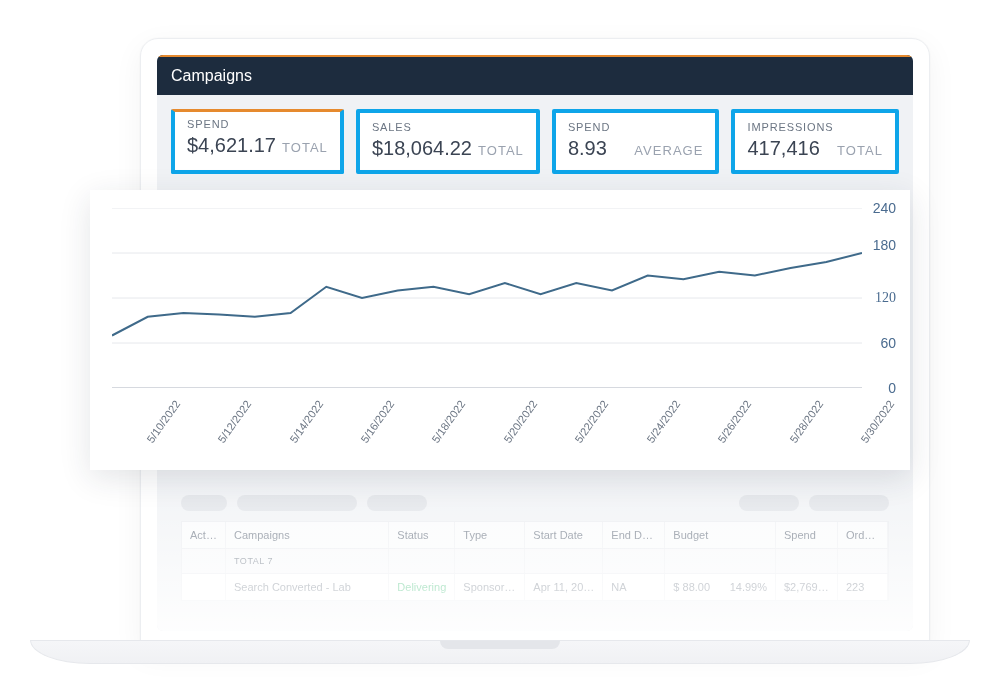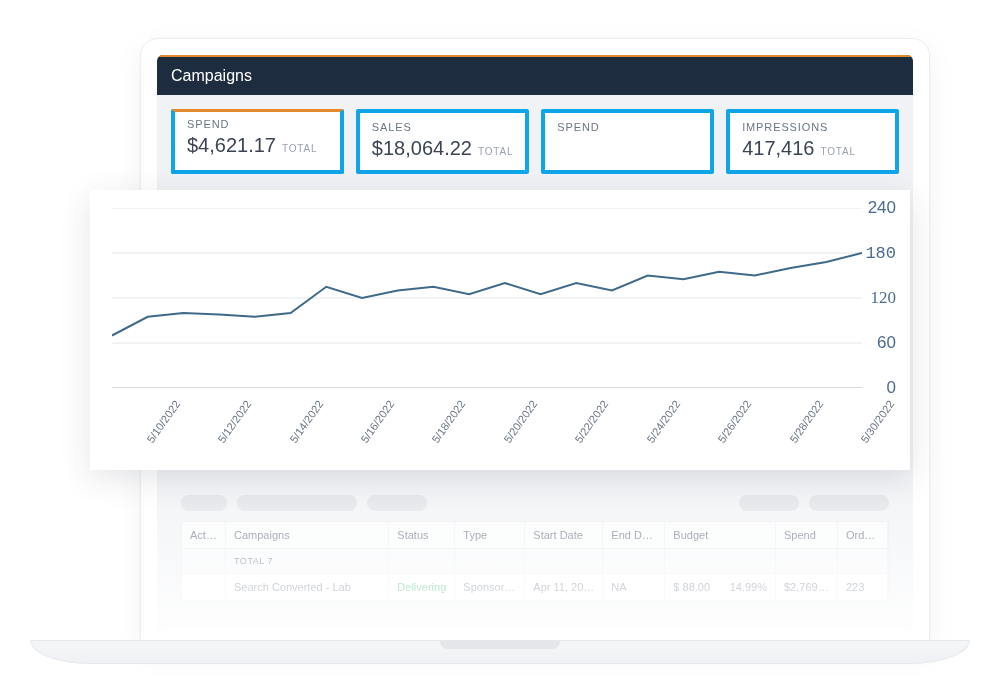--- a/index.html
+++ b/index.html
@@ -73,28 +73,28 @@
     border:4px solid #0ea5e9;
     border-radius:2px;
     padding:8px 12px 10px;
   }
   .metric.active{ border-top:3px solid #e68a2e; padding-top:6px; }
   .metric .label{
     font-size:11px;
     letter-spacing:0.08em;
     color:#6b7583;
   }
-  .metric .row{ display:flex; align-items:baseline; gap:6px; margin-top:4px; }
+  .metric .row{ display:flex; align-items:baseline; gap:6px; margin-top:4px;justify-content:space-between; }
   .metric .value{
     font-size:20px;
     color:#3b4453;
     font-weight:300;
   }
   .metric .sub{
-    font-size:10px;
+    font-size:13px;
     letter-spacing:0.08em;
     color:#9aa2af;
   }
 
   
   .chart-card{
     position:absolute;
     left:90px;
     top:190px;
     width:820px;
@@ -108,21 +108,21 @@
     width:100%;
     height:180px;
   }
   .chart-svg{ width:100%; height:100%; display:block; }
   .grid-line{ stroke:#e6e8ec; stroke-width:1; }
   .axis-line{ stroke:#b9bfc9; stroke-width:1; }
   .series-line{ stroke:#3f6a8a; stroke-width:2; fill:none; }
   .y-tick{
     position:absolute;
     right:-34px;
-    font-size:17px;
+    font-size:14px;
     color:#4a6b8f;
     transform:translateY(-50%);
   }
   .x-labels{
     position:relative;
     height:40px;
     margin-top:6px;
   }
   .x-tick{
     position:absolute;
@@ -211,20 +211,24 @@
       </div>
       <div class="metric">
         <div class="label">SALES</div>
         <div class="row">
           <div class="value">$18,064.22</div>
           <div class="sub">TOTAL</div>
         </div>
       </div>
       <div class="metric">
         <div class="label">SPEND</div>
+        <div class="row">
+          <div class="value">8.93</div>
+          <div class="sub">AVERAGE</div>
+        </div>
       </div>
       <div class="metric">
         <div class="label">IMPRESSIONS</div>
         <div class="row">
           <div class="value">417,416</div>
           <div class="sub">TOTAL</div>
         </div>
       </div>
     </div>
 
@@ -290,21 +294,21 @@
         <line class="grid-line" x1="0" y1="45" x2="750" y2="45"></line>
         <line class="grid-line" x1="0" y1="0" x2="750" y2="0"></line>
         <line class="axis-line" x1="0" y1="180" x2="750" y2="180"></line>
         <path class="series-line" d="M0,127.5L35.714285714285715,108.75L71.42857142857143,105L107.14285714285714,106.5L142.85714285714286,108.75L178.57142857142856,105L214.28571428571428,78.75L250,90L285.7142857142857,82.5L321.4285714285714,78.75L357.1428571428571,86.25L392.8571428571429,75L428.57142857142856,86.25L464.2857142857143,75L500,82.5L535.7142857142858,67.5L571.4285714285714,71.25L607.1428571428571,63.75L642.8571428571428,67.5L678.5714285714286,60L714.2857142857142,54.000000000000014L750,45"></path>
       </svg>
 
     <div id="y-ticks">
         <div class="y-tick" style="top: 180px;">0</div>
         <div class="y-tick" style="top: 135px;">60</div>
         <div class="y-tick" style="top: 90px; font-family: Liberation Serif, serif;">120</div>
-        <div class="y-tick" style="top: 45px; font-family: Liberation Mono, monospace;">180</div>
+        <div class="y-tick" style="top: 37px;">180</div>
         <div class="y-tick" style="top: 0px;">240</div>
       </div>
   </div>
   <div class="x-labels" id="x-labels">
       <div class="x-tick" style="left: 4.7619%;">5/10/2022</div>
       <div class="x-tick" style="left: 14.2857%;">5/12/2022</div>
       <div class="x-tick" style="left: 23.8095%;">5/14/2022</div>
       <div class="x-tick" style="left: 33.3333%;">5/16/2022</div>
       <div class="x-tick" style="left: 42.8571%;">5/18/2022</div>
       <div class="x-tick" style="left: 52.381%;">5/20/2022</div>

